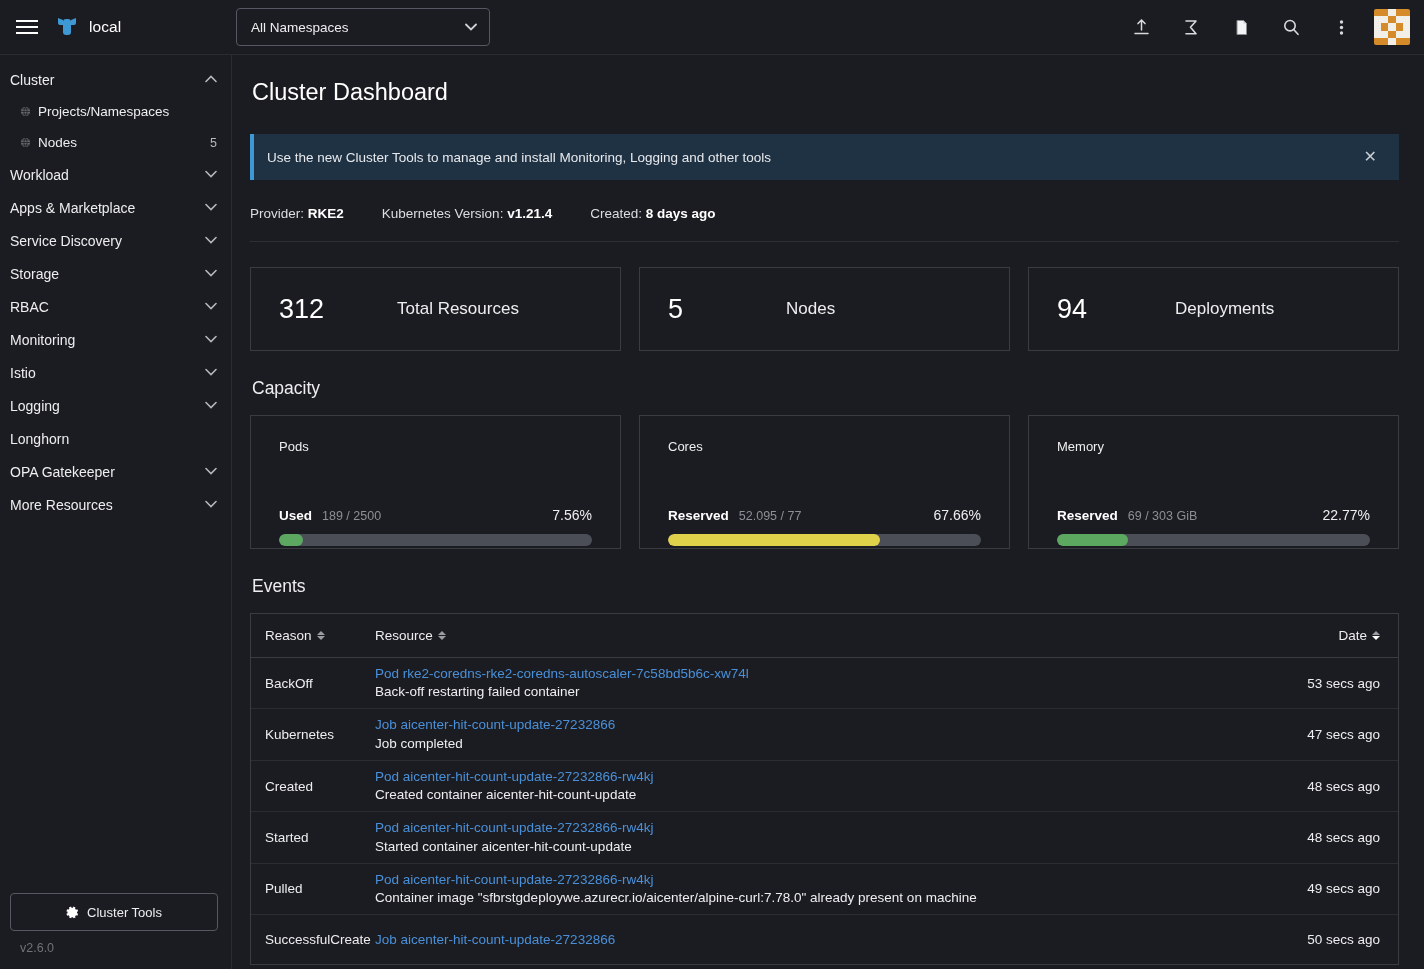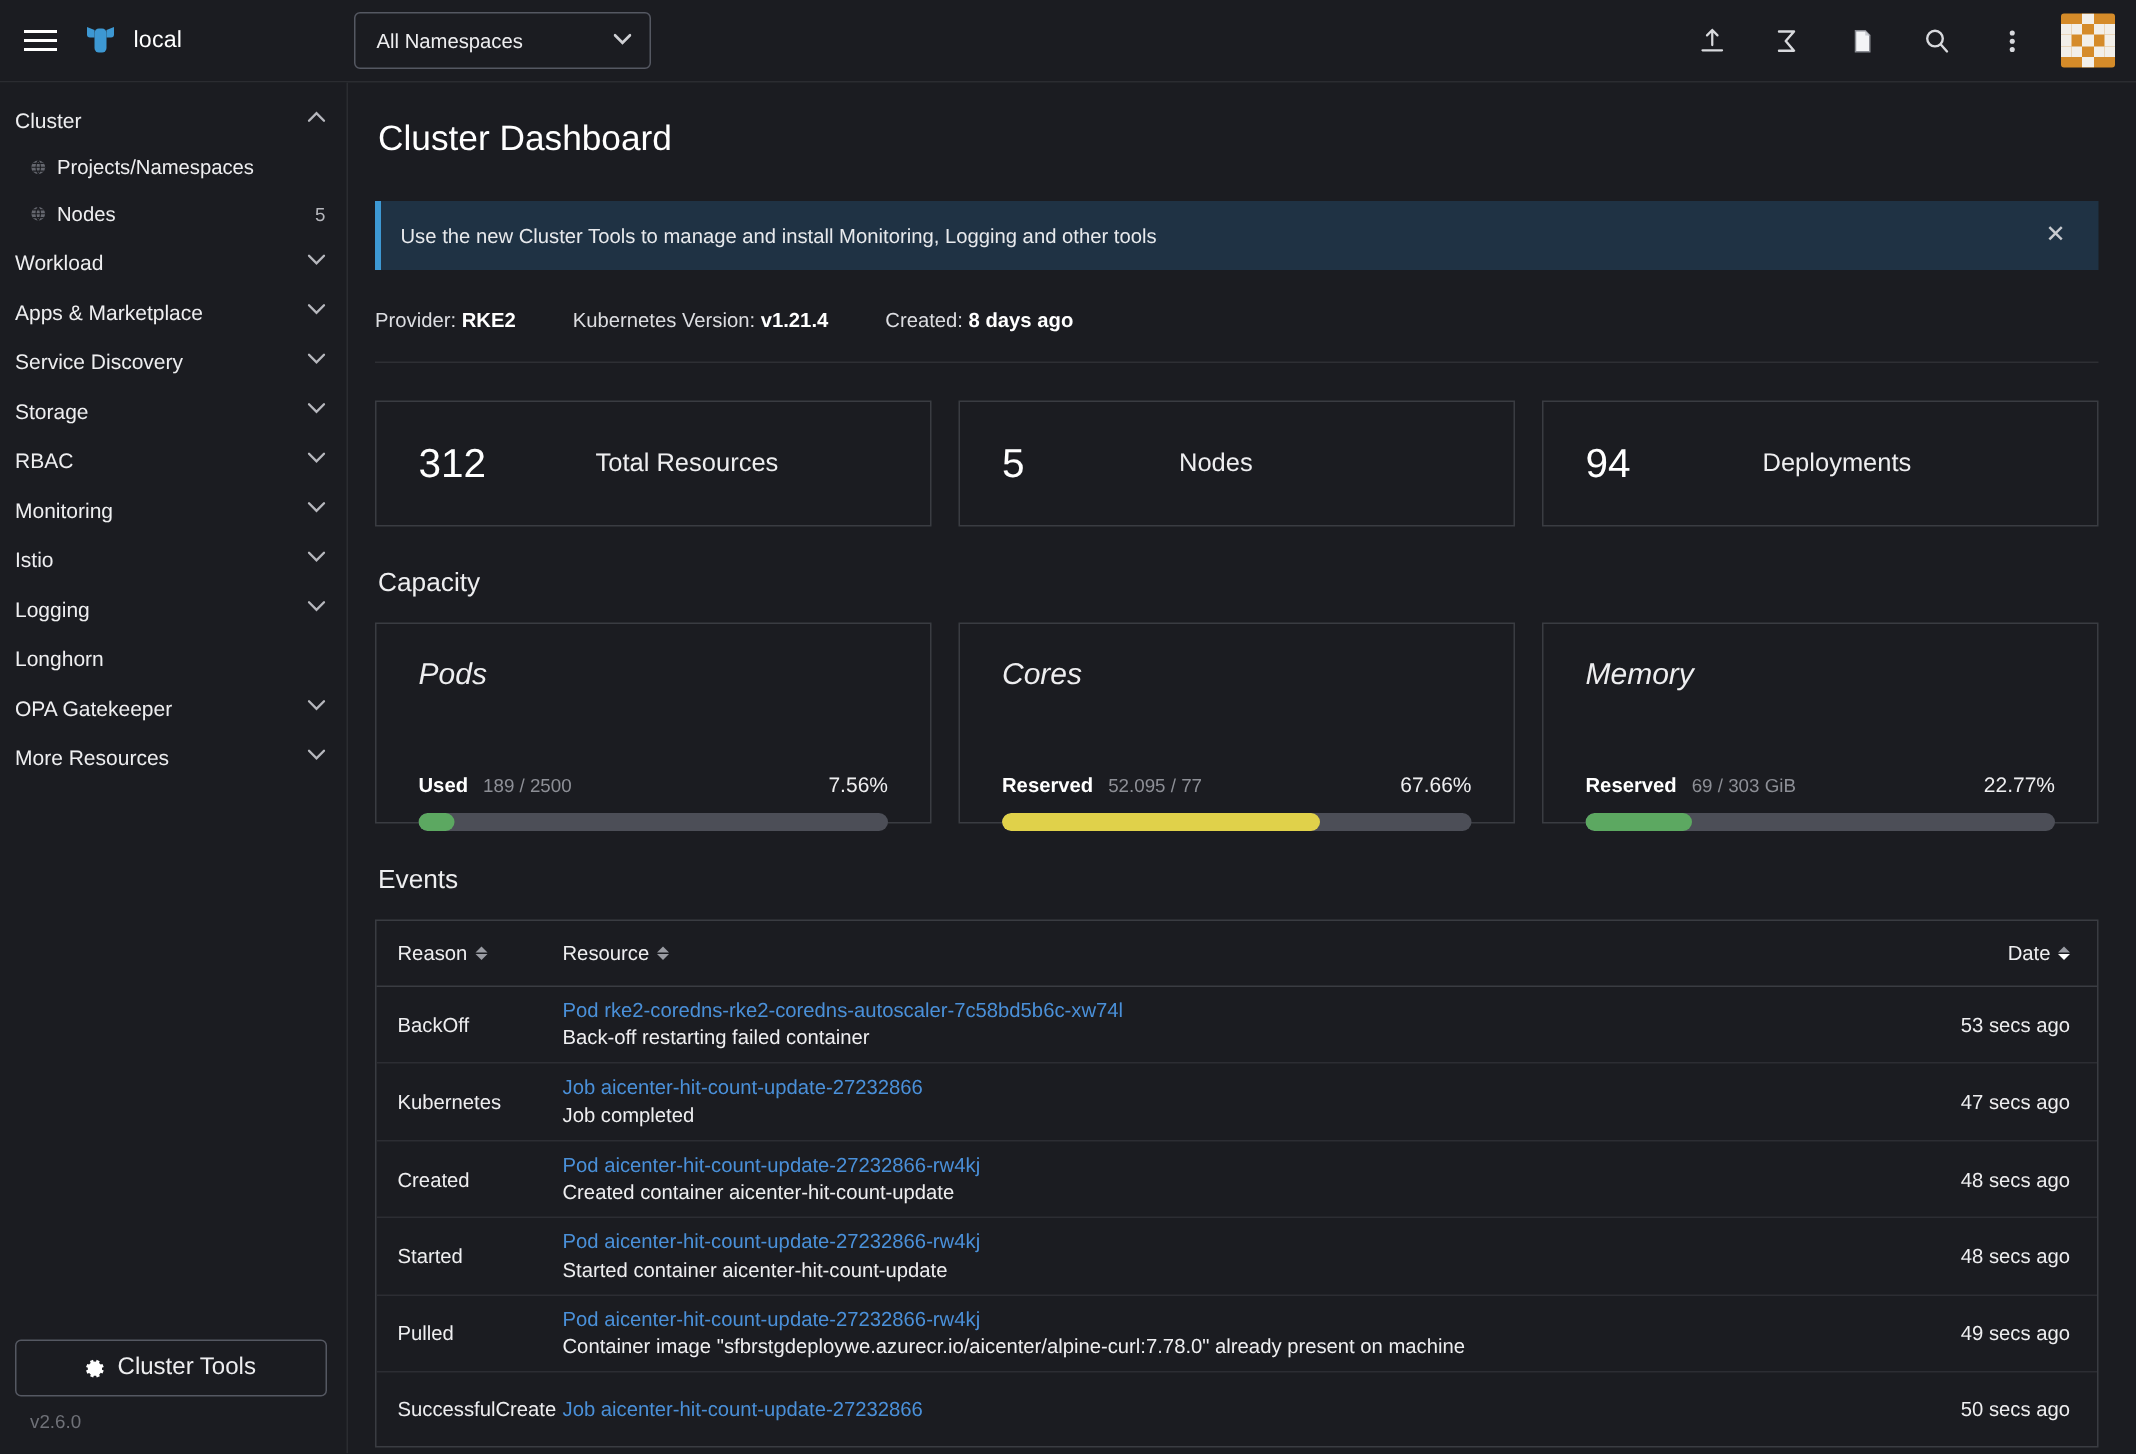--- a/index.html
+++ b/index.html
@@ -25,21 +25,21 @@
     display: flex; flex-direction: column; align-items: center; justify-content: center;
     gap: 4px; cursor: pointer;
   }
   .hamburger span { display: block; width: 22px; height: 2px; background: #ffffff; }
   .brand { display: flex; align-items: center; gap: 9px; }
   .logo-cow { width: 26px; height: 26px; display: block; }
   .brand-name { font-size: 15.5px; color: #ffffff; letter-spacing: .1px; }
 
   .ns-select {
     position: absolute; left: 236px; top: 8px;
-    width: 198px; height: 38px;
+    width: 254px; height: 38px;
     background: #1b1c21;
     border: 1px solid #555862;
     border-radius: 4px;
     display: flex; align-items: center; justify-content: space-between;
     padding: 0 12px 0 14px;
     font-size: 13.5px; color: #eeeef0;
     cursor: pointer;
     text-align: center;
   }
   .ns-select .chev { color: #cfd0d4; font-size: 11px; line-height: 1; }
@@ -89,21 +89,21 @@
   .nav-child .lbl { flex: 1; }
   .nav-child .count { font-size: 12.5px; color: #b6b7bd; }
   .globe { width: 11px; height: 11px; display: block; opacity: .75; }
 
   .sidebar-footer { padding: 0 10px 14px 10px; }
   .cluster-tools-btn {
     width: 208px; height: 38px;
     border: 1px solid #555862; border-radius: 4px;
     background: transparent; color: #eeeef0;
     display: flex; align-items: center; justify-content: center; gap: 8px;
-    font-size: 16px; cursor: pointer;
+    font-size: 13px; cursor: pointer;
   }
   .gear { width: 13px; height: 13px; display:block; }
   .version { font-size: 12.5px; color: #6f7178; padding: 10px 0 0 10px; }
 
   
   .main {
     flex: 1; min-width: 0;
     background: #1b1c21;
     padding: 24px 25px 0 18px;
     overflow: hidden;
@@ -141,21 +141,21 @@
   .count-card .lbl { font-size: 17px; color: #eeeef0; }
 
   .section-title { font-size: 17.5px; color: #eeeef0; margin-top: 27px; padding-left: 2px; }
 
   .cap-row { display: flex; gap: 18px; margin-top: 16px; }
   .cap-card {
     flex: 1; height: 134px;
     border: 1px solid #3a3c42; background: #1b1c21;
     padding: 23px 28px 0 28px;
   }
-  .cap-title { font-size: 20px; color: #eeeef0; font-style: italic; }
+  .cap-title { font-size: 13px; color: #eeeef0; }
   .cap-line { display: flex; align-items: baseline; margin-top: 15px; }
   .cap-line .k { font-size: 13.5px; font-weight: 700; color: #ffffff; }
   .cap-line .v { font-size: 12.5px; color: #8d8f96; margin-left: 10px; margin-top: 40px; }
   .cap-line .pct { margin-left: auto; font-size: 14px; color: #eeeef0; }
   .bar {
     margin-top: 11px; height: 12px; border-radius: 6px;
     background: #4c4e57; overflow: hidden;
   }
   .bar .fill { height: 100%; border-radius: 6px; }
 

